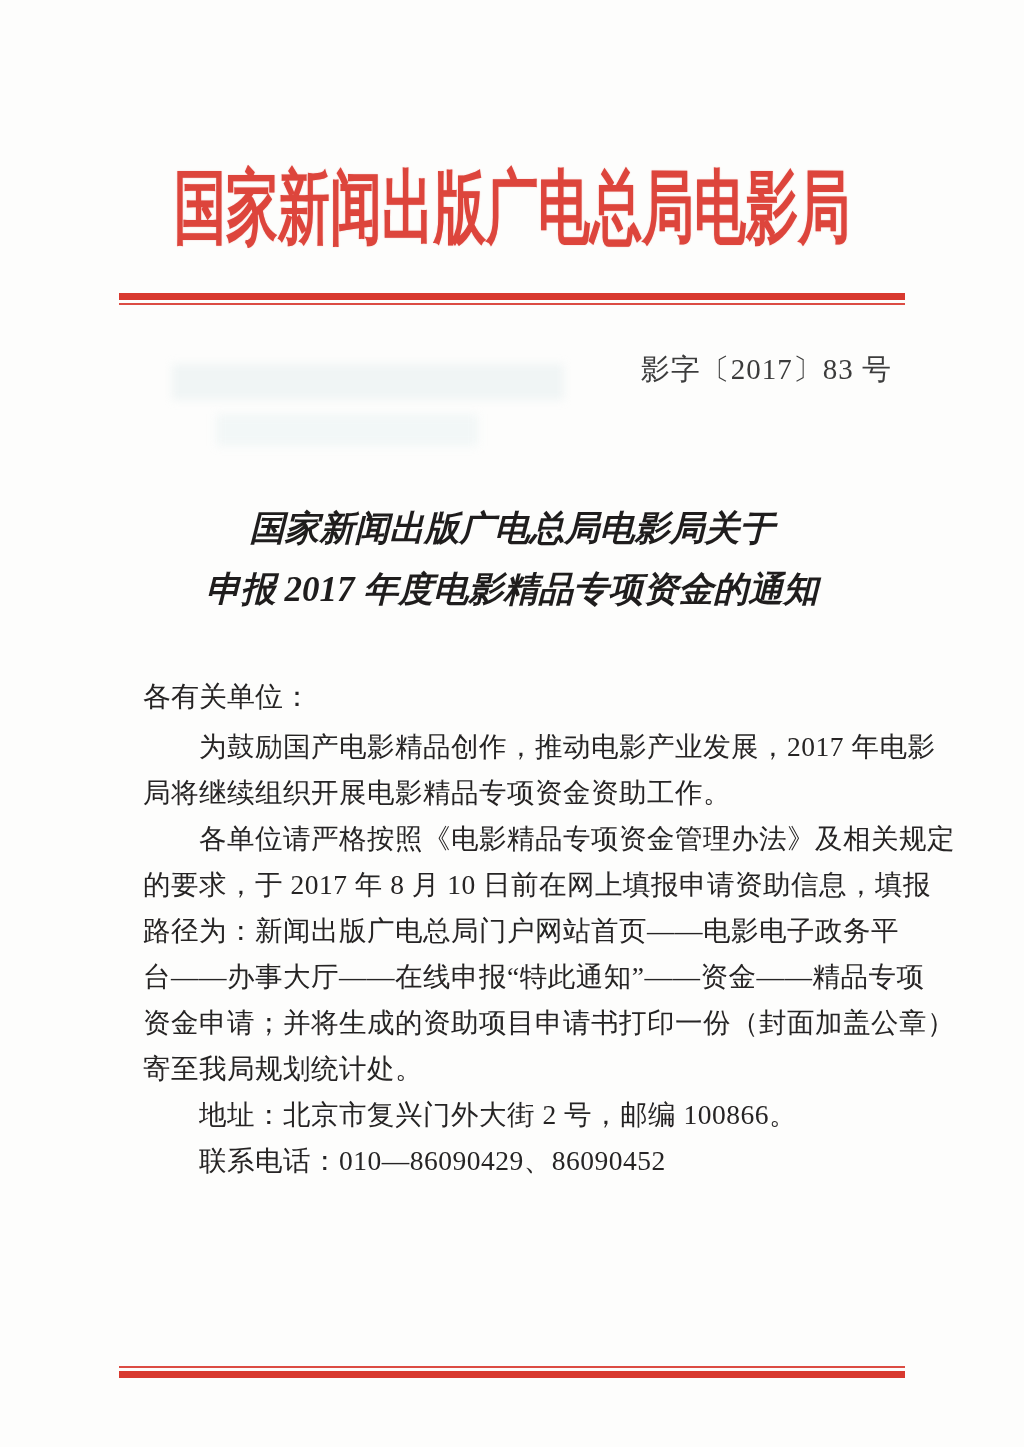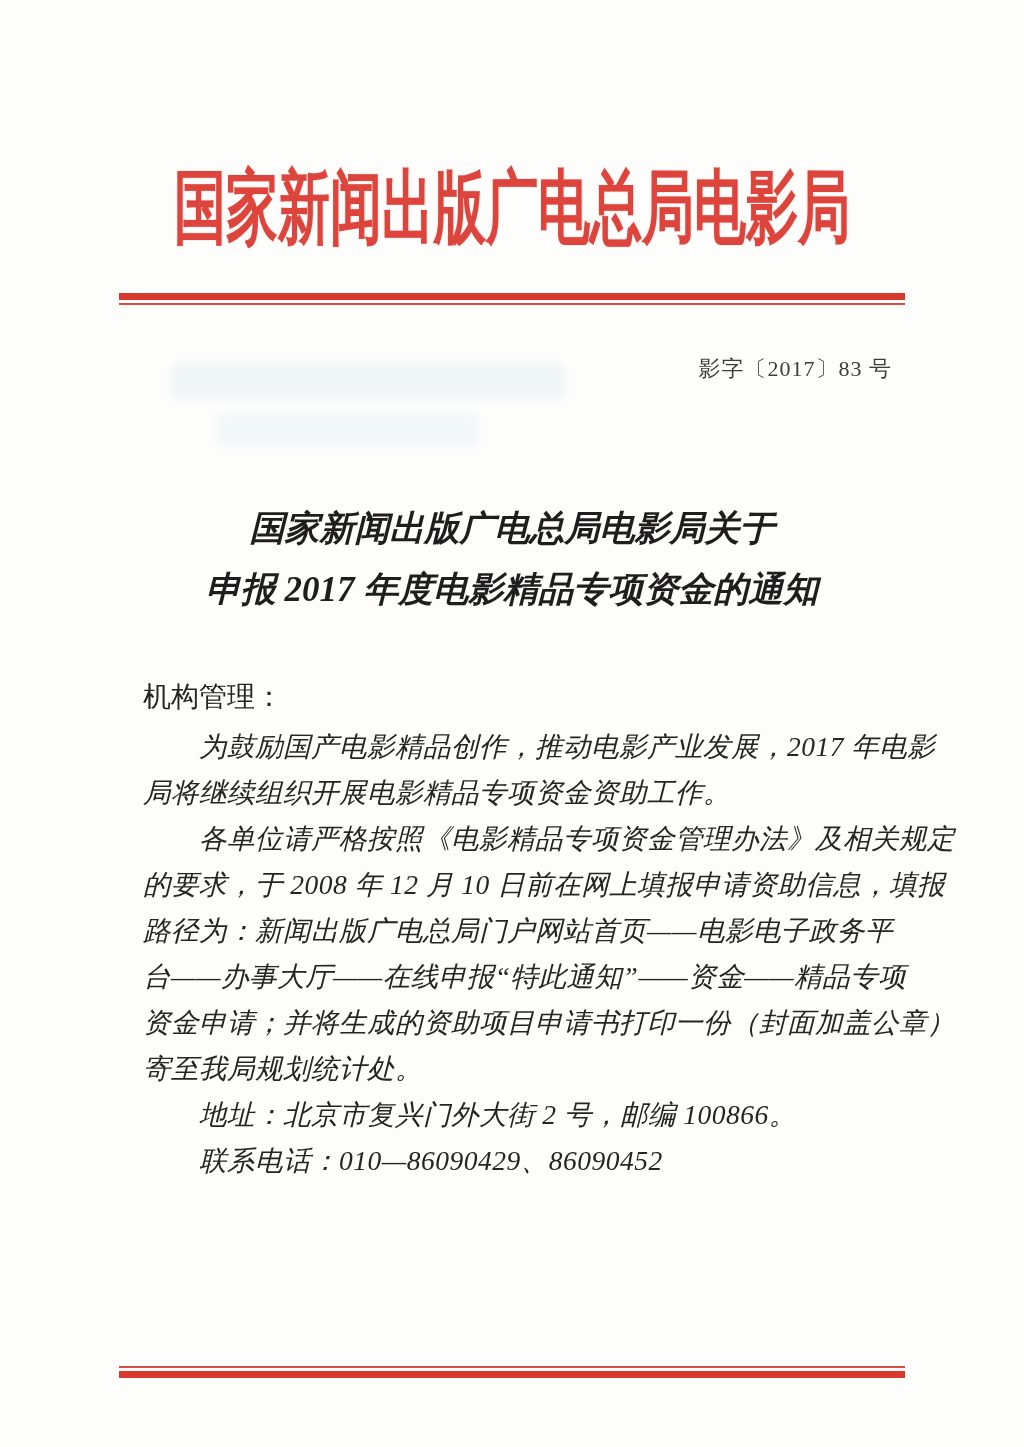--- a/index.html
+++ b/index.html
@@ -44,21 +44,21 @@
 
   .rule-bottom { position: absolute; left: 119px; top: 1366px; width: 786px; }
   .rule-bottom .thin  { height: 2px; background: var(--rule-red); opacity: 0.9; }
   .rule-bottom .thick { height: 7px; background: var(--rule-red); margin-top: 3px; }
 
   
   .doc-number {
     position: absolute;
     top: 352px;
     right: 132px;
-    font-size: 22px;
+    font-size: 29px;
     line-height: 34px;
     letter-spacing: 1px;
     color: #3c3c3c;
     white-space: nowrap;
   }
 
   
   .ghost { position: absolute; filter: blur(5px); pointer-events: none; }
   .ghost.g1 { top: 364px; left: 172px; width: 392px; height: 36px; background: rgba(188, 216, 222, 0.20); }
   .ghost.g2 { top: 414px; left: 216px; width: 262px; height: 32px; background: rgba(188, 216, 222, 0.16); }
@@ -89,21 +89,20 @@
     white-space: nowrap;
   }
 
   .body-lines {
     position: absolute;
     top: 724px;
     left: 143px;
     width: 766px;
     font-size: 27.5px;
     color: var(--ink);
-    font-style: italic;
   }
   .bodyline {
     height: 46px;
     line-height: 46px;
     white-space: nowrap;
     letter-spacing: 0.5px;
   }
   .bodyline.indent { padding-left: 56px; }
 </style>
 </head>
@@ -121,27 +120,27 @@
   <div class="doc-number">影字〔2017〕83 号</div>
 
   <div class="ghost g1"></div>
   <div class="ghost g2"></div>
 
   <div class="doc-title">
     <div>国家新闻出版广电总局电影局关于</div>
     <div>申报 2017 年度电影精品专项资金的通知</div>
   </div>
 
-  <div class="salutation">机构管理：</div>
+  <div class="salutation">各有关单位：</div>
 
   <div class="body-lines">
       <div class="bodyline indent">为鼓励国产电影精品创作，推动电影产业发展，2017 年电影</div>
       <div class="bodyline">局将继续组织开展电影精品专项资金资助工作。</div>
       <div class="bodyline indent">各单位请严格按照《电影精品专项资金管理办法》及相关规定</div>
-      <div class="bodyline">的要求，于 2008 年 12 月 10 日前在网上填报申请资助信息，填报</div>
+      <div class="bodyline">的要求，于 2017 年 8 月 10 日前在网上填报申请资助信息，填报</div>
       <div class="bodyline">路径为：新闻出版广电总局门户网站首页——电影电子政务平</div>
       <div class="bodyline">台——办事大厅——在线申报“特此通知”——资金——精品专项</div>
       <div class="bodyline">资金申请；并将生成的资助项目申请书打印一份（封面加盖公章）</div>
       <div class="bodyline">寄至我局规划统计处。</div>
       <div class="bodyline indent">地址：北京市复兴门外大街 2 号，邮编 100866。</div>
       <div class="bodyline indent">联系电话：010—86090429、86090452</div>
     </div>
 
   <div class="rule-bottom">
     <div class="thin"></div>

